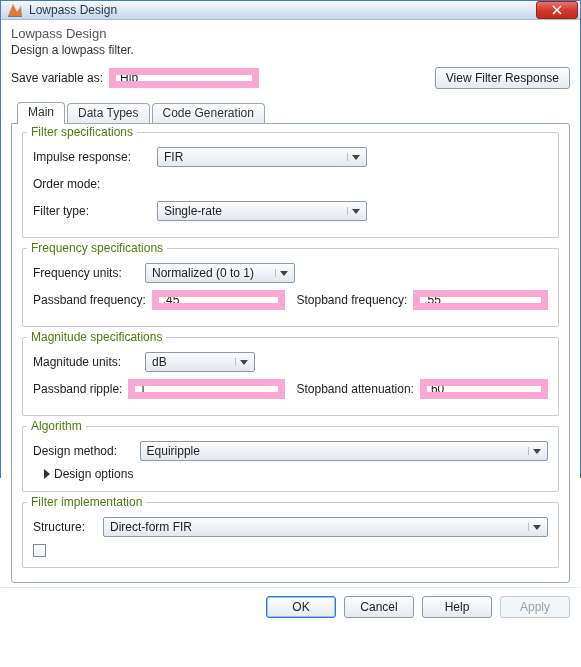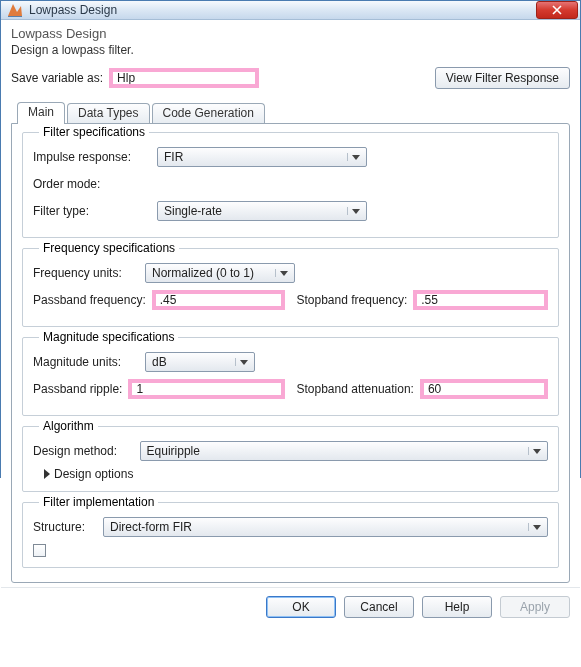--- a/index.html
+++ b/index.html
@@ -58,21 +58,21 @@
   .header-title { color: #555; font-size: 13px; margin-bottom: 2px; }
   .header-desc { color: #333; margin-bottom: 10px; }
   .save-row {
     display: flex;
     align-items: center;
     margin-bottom: 10px;
     gap: 6px;
   }
   .save-row label { white-space: nowrap; }
   .text-input {
-    border: 4px solid #f9a8d4;
+    border: 7px solid #f9a8d4;
     background: #fff;
     height: 20px;
     padding: 1px 4px;
     font: inherit;
     color: #222;
   }
   .save-row .text-input { width: 150px; }
   .spacer { flex: 1; }
   .btn {
     height: 22px;
@@ -130,24 +130,24 @@
   .group {
     border: 1px solid #c6cfd8;
     border-radius: 2px;
     padding: 8px 10px 10px 10px;
     margin-bottom: 10px;
     position: relative;
   }
   .group > .legend {
     position: absolute;
     top: -8px;
-    left: 16px;
+    left: 4px;
     background: #fff;
     padding: 0 4px;
-    color: #000000;
+    color: #4d7c0f;
   }
   .form-row {
     display: flex;
     align-items: center;
     gap: 6px;
     margin: 5px 0;
     min-height: 22px;
   }
   .form-row > label { white-space: nowrap; }
   .combo {

